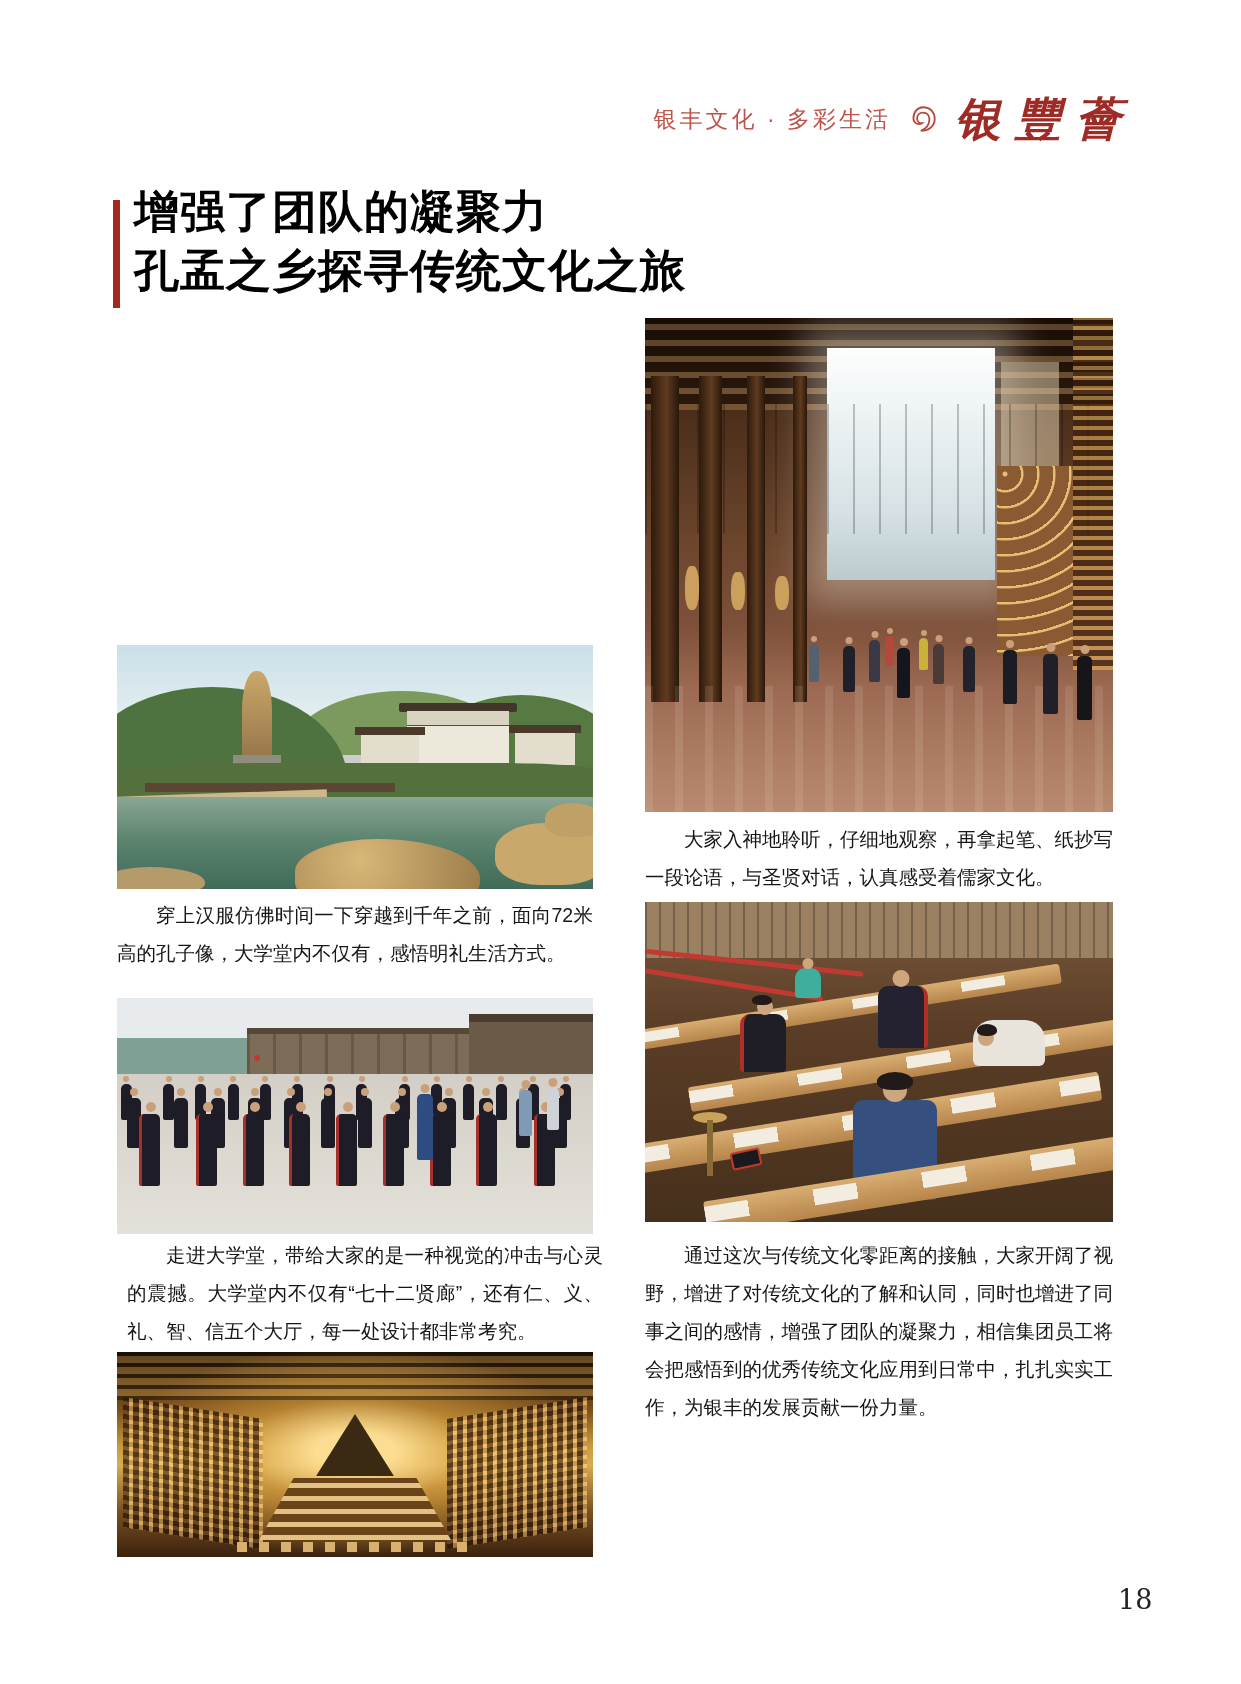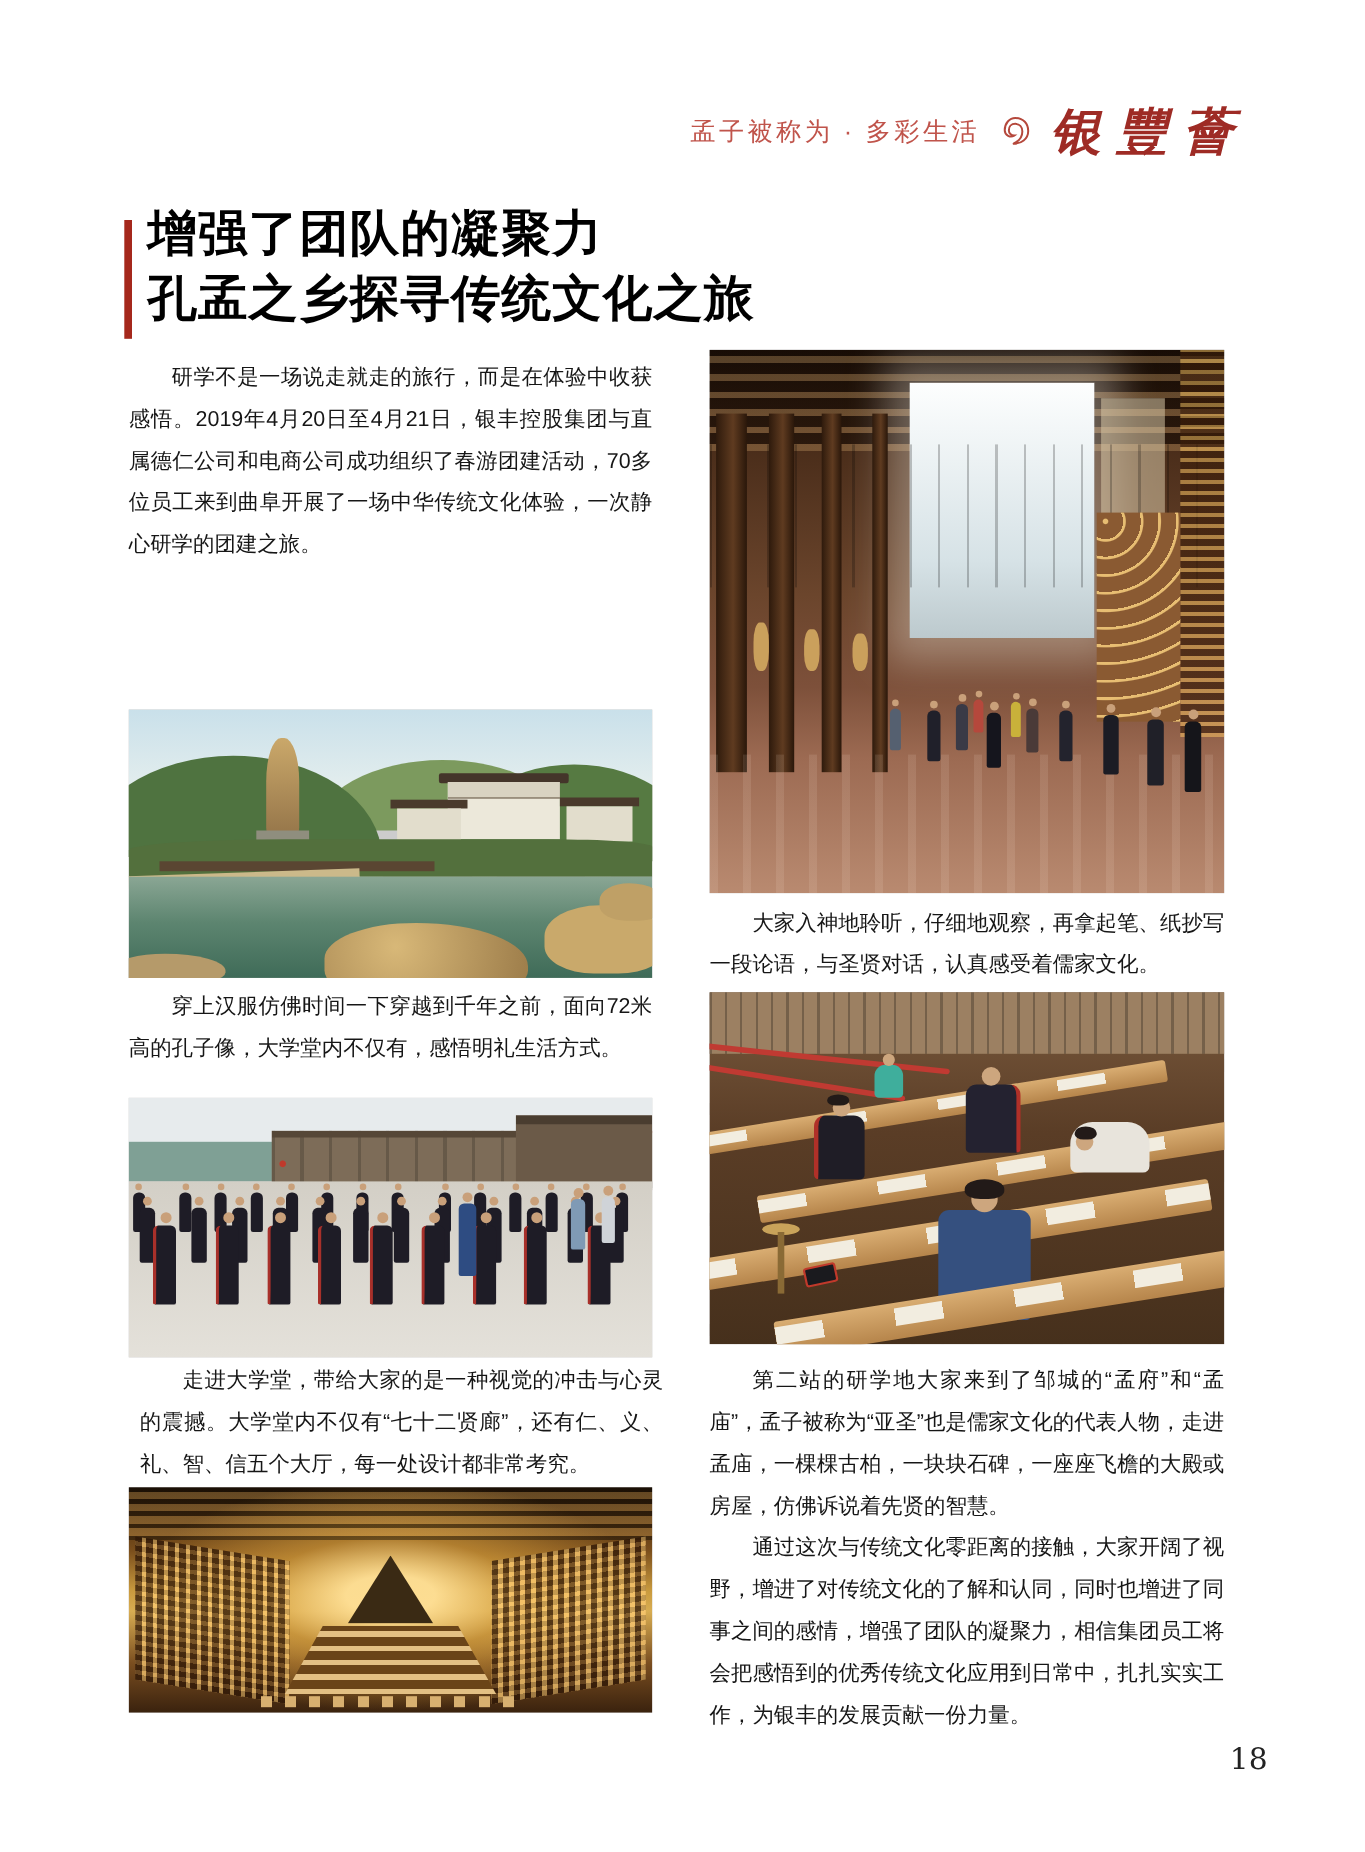--- a/index.html
+++ b/index.html
@@ -155,32 +155,31 @@
   
   .pagenum{position:absolute;left:1118px;top:1584px;font-family:"DejaVu Serif","Liberation Serif",serif;
            font-size:27px;color:#222;}
 </style>
 </head>
 <body>
 
 <div id="page">
 
   <div class="hdr">
-    <span class="tagline">孟子被称为 · 多彩生活</span>
+    <span class="tagline">银丰文化 · 多彩生活</span>
     <svg class="swirl" viewBox="0 0 30 30">
       <path d="M15 4 C22 4 26 9 26 15 C26 22 20 26 13 26 C18 24 21 20 21 15.5 C21 11.5 18.5 9 15 9 C11.5 9 9.5 11.5 9.5 14.5 C9.5 17 11.5 19 14 19 C11 21 6 19 6 14.5 C6 8.5 10 4 15 4 Z" fill="none" stroke="#b5483c" stroke-width="1.7"></path>
     </svg>
     <span class="logo">银豐薈</span>
   </div>
 
   <div class="title-bar"></div>
   <h1 class="title"><span>增强了团队的凝聚力</span><br><span>孔孟之乡探寻传统文化之旅</span></h1>
 
   <div id="lt-intro" class="col-text">
-    <p>研学不是一场说走就走的旅行，而是在体验中收获感悟。2019年4月20日至4月21日，银丰控股集团与直属德仁公司和电商公司成功组织了春游团建活动，70多位员工来到曲阜开展了一场中华传统文化体验，一次静心研学的团建之旅。</p>
   </div>
 
   <div id="photo-lake" class="photo">
     <div class="lk-sky"></div>
     <div class="lk-hill far"></div>
     <div class="lk-hill left"></div>
     <div class="lk-hill right"></div>
     <div class="lk-statue"></div>
     <div class="lk-pedestal"></div>
     <div class="lk-roof1"></div>
@@ -424,19 +423,18 @@
     <div class="cl-lamp-stem"></div>
     <div class="cl-phone"></div>
     <div class="person p-blue">
         <div class="head" style="top:-22px;width:24px;height:24px;"></div>
         <div class="hair" style="left:24px;top:-28px;width:36px;height:18px;"></div>
       </div>
     <div class="cl-desk cl-d4"></div>
   </div>
 
   <div id="rt-paras" class="col-text">
-    <p>第二站的研学地大家来到了邹城的“孟府”和“孟庙”，孟子被称为“亚圣”也是儒家文化的代表人物，走进孟庙，一棵棵古柏，一块块石碑，一座座飞檐的大殿或房屋，仿佛诉说着先贤的智慧。</p>
     <p>通过这次与传统文化零距离的接触，大家开阔了视野，增进了对传统文化的了解和认同，同时也增进了同事之间的感情，增强了团队的凝聚力，相信集团员工将会把感悟到的优秀传统文化应用到日常中，扎扎实实工作，为银丰的发展贡献一份力量。</p>
   </div>
 
   <div class="pagenum">18</div>
 
 </div>
 
 </body></html>

